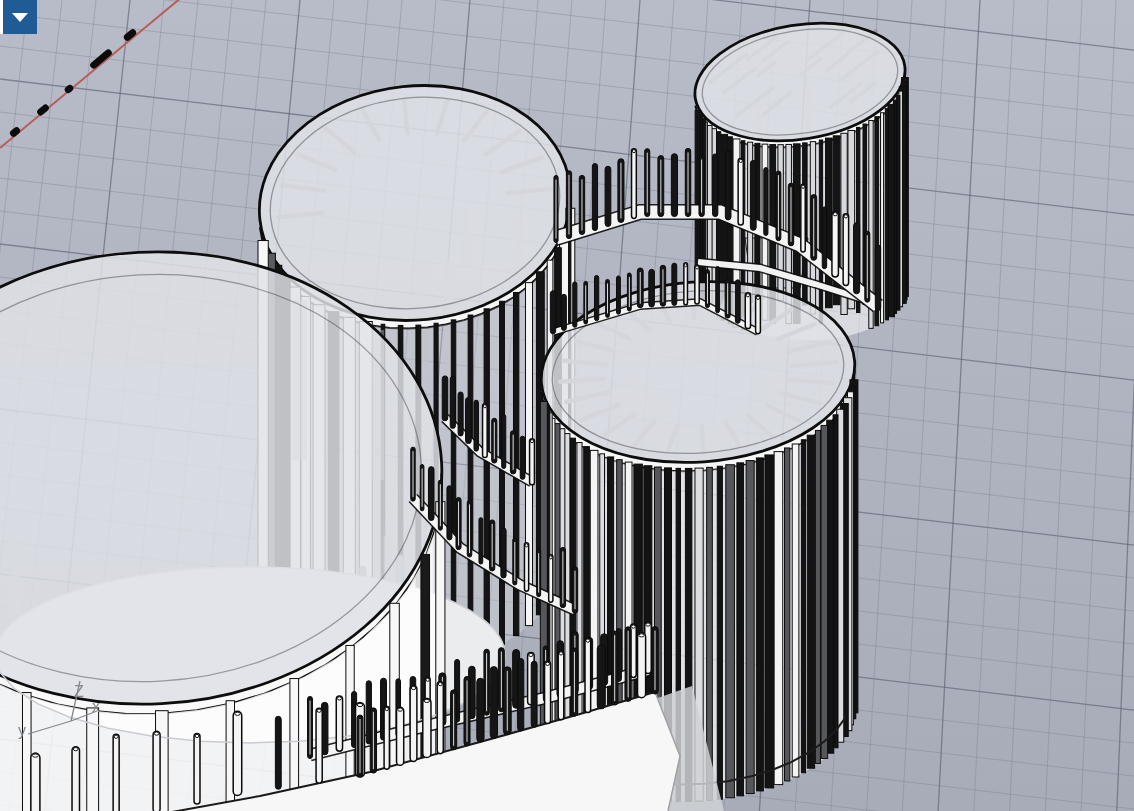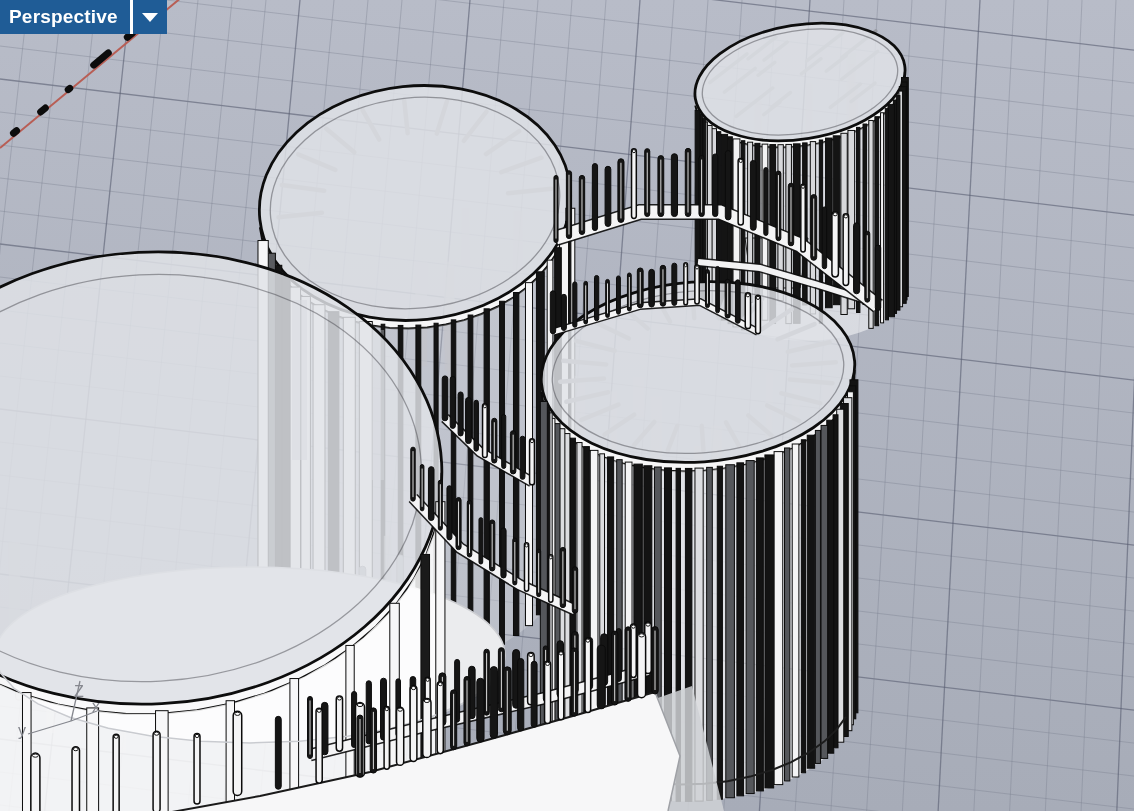--- a/index.html
+++ b/index.html
@@ -607,21 +607,18 @@
         <line x1="71" y1="721" x2="80" y2="681" stroke="#85878e" stroke-width="1.3"></line>
         <line x1="71" y1="721" x2="97" y2="711" stroke="#85878e" stroke-width="1.3"></line>
         <line x1="71" y1="721" x2="28" y2="734" stroke="#85878e" stroke-width="1.3"></line>
         <text x="74" y="697" fill="#85878e" font-size="16" font-family="&quot;Liberation Sans&quot;,sans-serif">Z</text>
         <text x="92" y="712" fill="#85878e" font-size="16" font-family="&quot;Liberation Sans&quot;,sans-serif">x</text>
         <text x="18" y="736" fill="#85878e" font-size="16" font-family="&quot;Liberation Sans&quot;,sans-serif">y</text>
       </g>
     </svg>
 
   <div id="title-tab" style="background: rgb(31, 92, 150);">
-    <div class="tab-main">
-      <span>Perspective</span>
-    </div>
     <div class="tab-divider"></div>
     <div class="tab-arrow-box">
       <span class="chev"></span>
     </div>
   </div>
 </div>
 
 </body></html>

